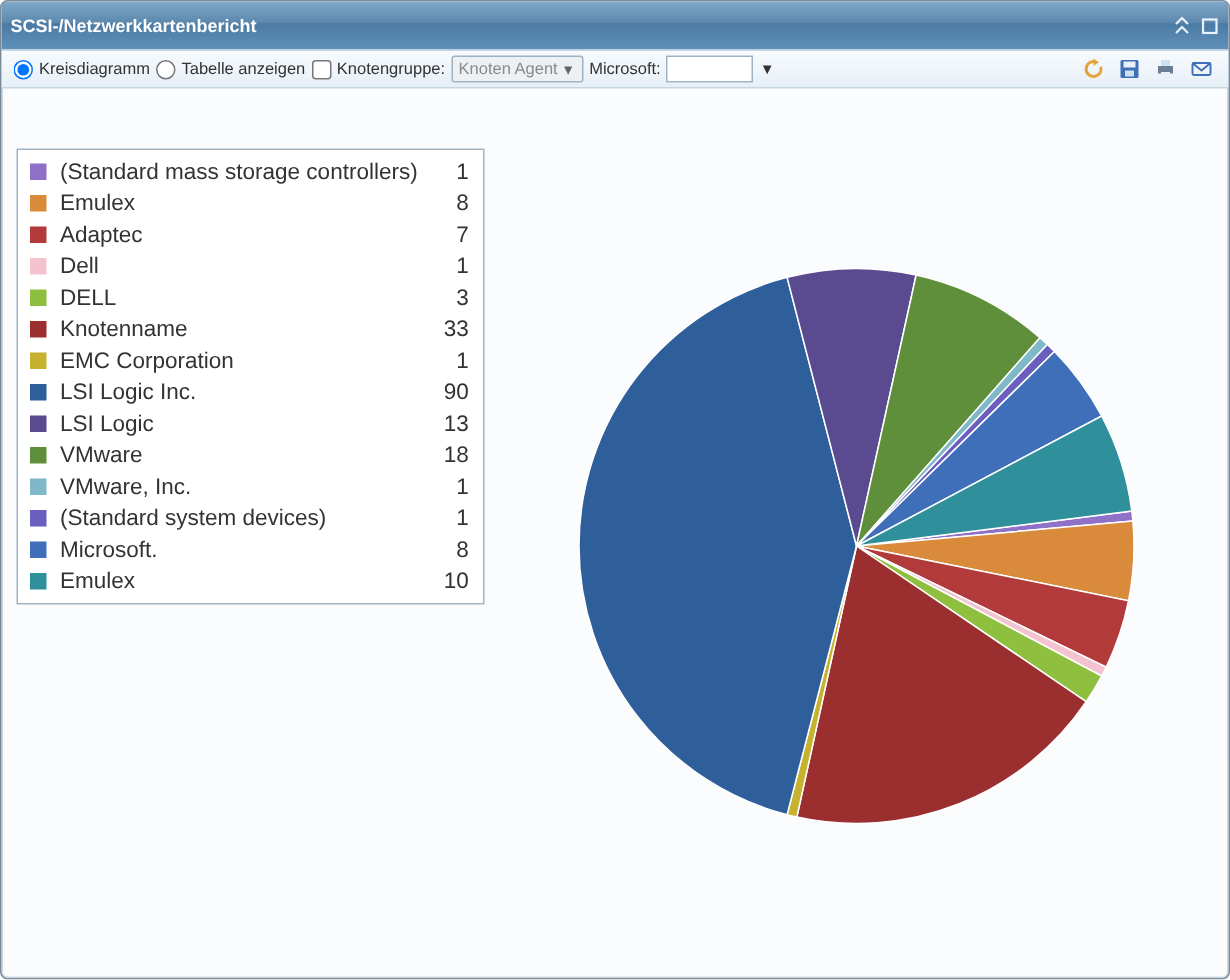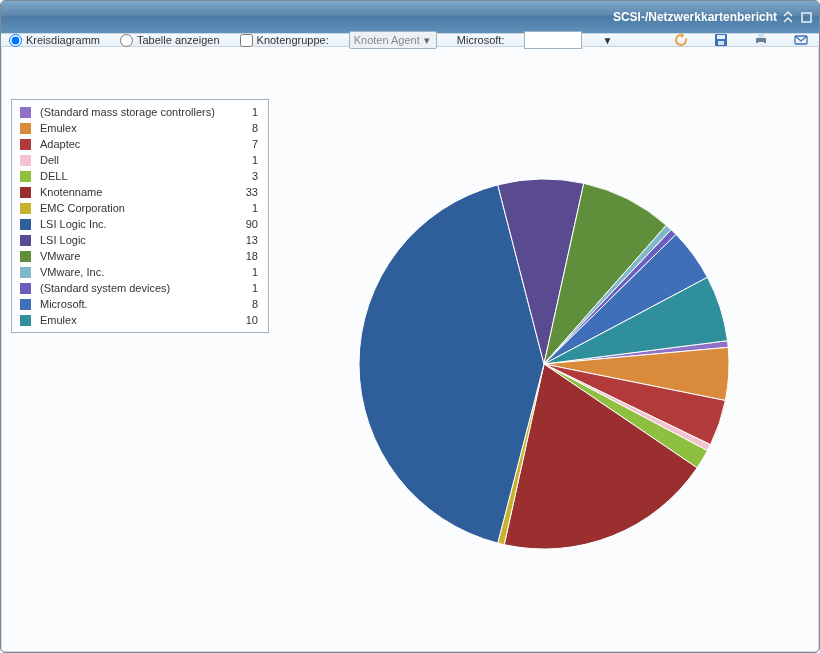--- a/index.html
+++ b/index.html
@@ -1,32 +1,32 @@
 <!DOCTYPE html>
 <html><head>
 <meta charset="utf-8">
 <style>
   html,body{margin:0;padding:0;font-family:Tahoma,Arial,sans-serif;font-size:11px;color:#333;background:#fff;}
   .window{width:820px;height:653px;border:1px solid #7a8a99;box-sizing:border-box;position:relative;background:#fafcfe;border-radius:5px;overflow:hidden;box-shadow:0 0 0 1px #cfd7de inset;}
-  .titlebar{height:26px;background:linear-gradient(#7fa8c9,#5c87ad 45%,#4b7ba4 46%,#6091bb);color:#fff;font-weight:bold;font-size:12px;display:flex;align-items:center;padding:16px 6px;box-sizing:border-box;text-align:right;}
+  .titlebar{height:26px;background:linear-gradient(#7fa8c9,#5c87ad 45%,#4b7ba4 46%,#6091bb);color:#fff;font-weight:bold;font-size:12px;display:flex;align-items:center;padding:16px 6px;box-sizing:border-box;}
   .titlebar .title{flex:1;white-space:nowrap;overflow:hidden;text-overflow:ellipsis;}
   .titlebar .winbtn{width:14px;height:14px;margin-left:4px;color:#e8f1f9;display:inline-flex;align-items:center;justify-content:center;cursor:pointer;font-size:11px;line-height:1;}
   .desc{padding:6px 10px 8px 10px;color:#333;font-size:11px;line-height:14px;}
-  .toolbar{height:14px;border-top:1px solid #c7d6e3;border-bottom:1px solid #c7d6e3;background:linear-gradient(#f7fbff,#e7eff6);display:flex;align-items:center;padding:0 8px;gap:20px;box-sizing:border-box;}
+  .toolbar{height:26px;border-top:1px solid #c7d6e3;border-bottom:1px solid #c7d6e3;background:linear-gradient(#f7fbff,#e7eff6);display:flex;align-items:center;padding:0 8px;gap:4px;box-sizing:border-box;}
   .toolbar label{display:flex;align-items:center;gap:4px;cursor:pointer;}
   .toolbar .combo{display:inline-flex;align-items:center;border:1px solid #9fb3c4;background:#eef1f3;color:#8a8a8a;padding:1px 2px 1px 4px;font-size:11px;border-radius:2px;height:18px;box-sizing:border-box;}
   .toolbar .combo .arrow{width:14px;text-align:center;color:#666;}
   .toolbar .spacer{flex:1;}
   .toolbar .iconbtn{width:20px;height:20px;display:inline-flex;align-items:center;justify-content:center;cursor:pointer;border-radius:2px;}
   .toolbar .iconbtn svg{display:block;}
   .toolbar .nodename-input{border:1px solid #9fb3c4;background:#fff;height:18px;width:58px;box-sizing:border-box;font-size:11px;padding:0 2px;}
   .body{display:flex;position:absolute;top:90px;left:0;right:0;bottom:0;}
   .legend{margin:8px 0 0 10px;border:1px solid #9fb3c4;background:#fff;padding:4px 2px;height:max-content;min-width:252px;}
   .legend table{border-collapse:collapse;width:100%;}
-  .legend td{padding:2px 6px;white-space:nowrap;font-size:11px;vertical-align:middle;}
+  .legend td{padding:2px 6px;white-space:nowrap;font-size:15px;vertical-align:middle;}
   .legend td.sw{width:12px;padding-right:2px;}
   .legend .swatch{width:11px;height:11px;display:block;}
   .legend td.num{text-align:right;padding-right:8px;width:22px;}
   .chart-wrap{flex:1;position:relative;}
   .chart-wrap svg{position:absolute;left:50%;top:50%;transform:translate(-50%,-52%);}
   input[type=radio],input[type=checkbox]{margin:0;}
   .combo-text{display:inline-block;min-width:62px;}
 </style>
 </head>
 <body>

